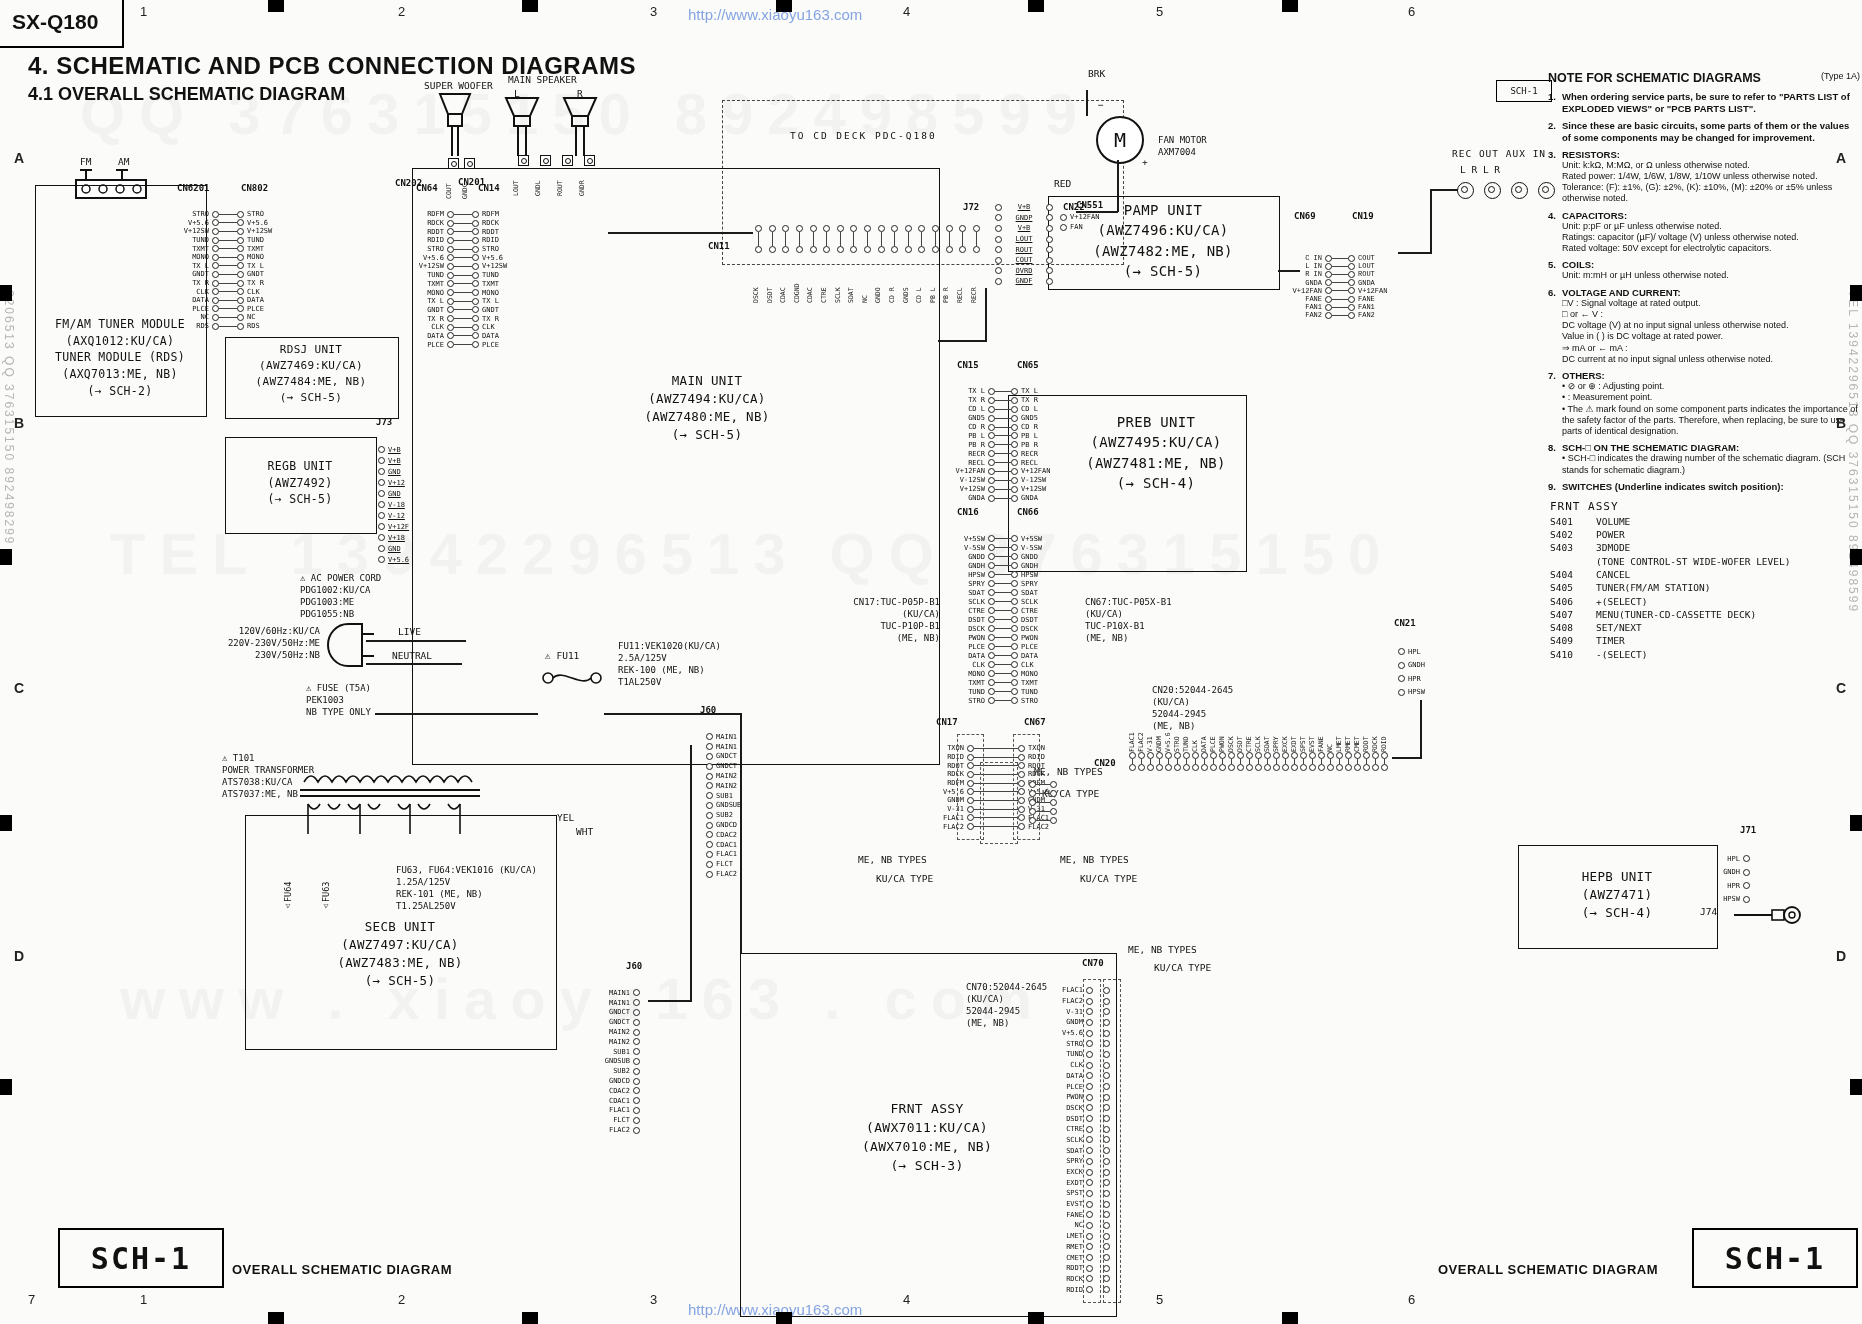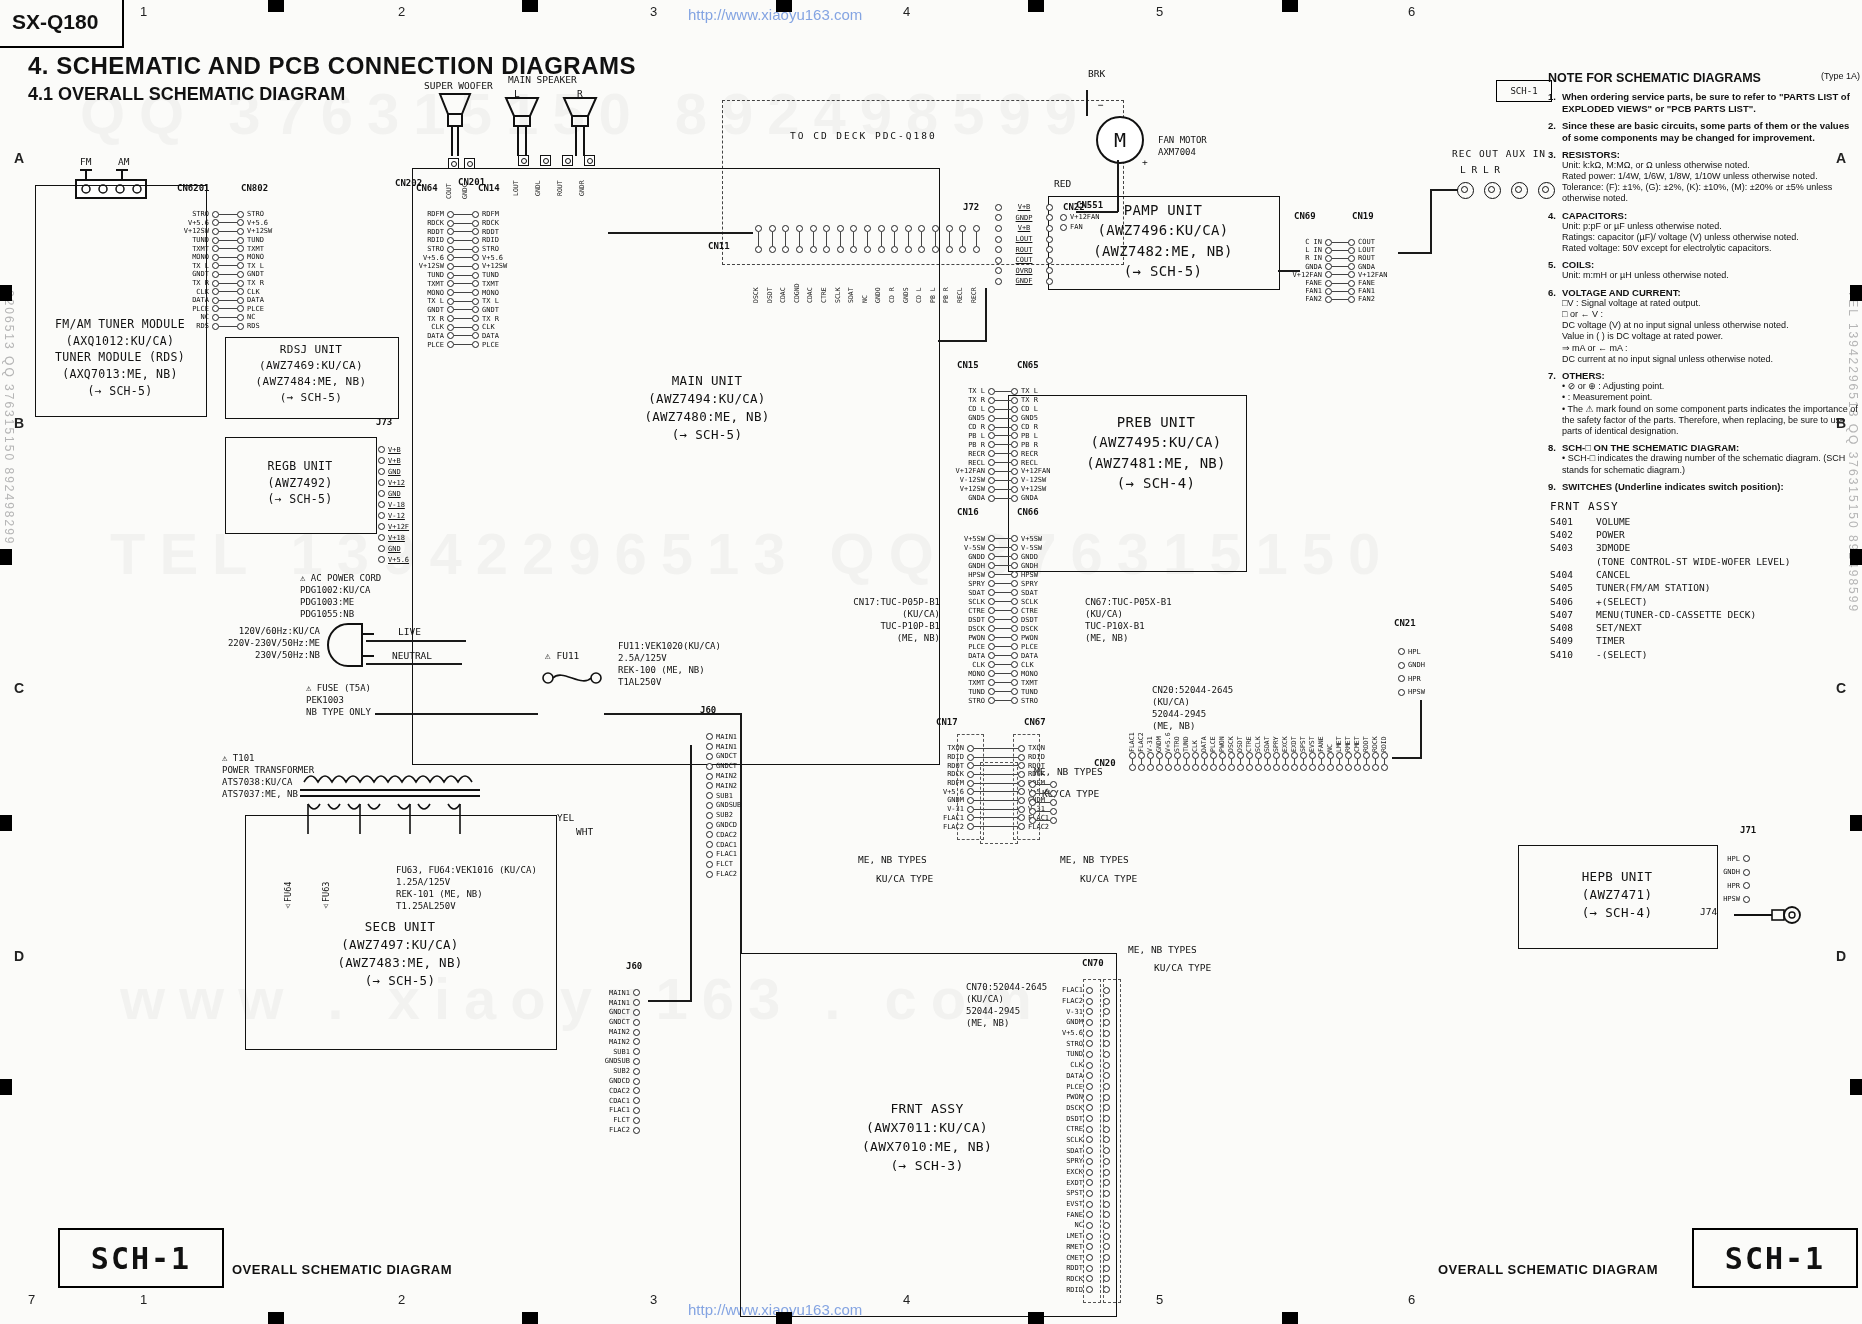--- a/index.html
+++ b/index.html
@@ -136,21 +136,21 @@
     <circle cx="27" cy="21" r="4" fill="none" stroke="#111" stroke-width="1.5"></circle>
     <circle cx="44" cy="21" r="4" fill="none" stroke="#111" stroke-width="1.5"></circle>
     <circle cx="61" cy="21" r="4" fill="none" stroke="#111" stroke-width="1.5"></circle>
   </svg>
 
   <div class="box" style="left:35px;top:185px;width:170px;height:230px;"></div>
   <div class="ublock" style="left:38px;top:316px;width:164px;font-size:11.5px;">FM/AM TUNER MODULE
 (AXQ1012:KU/CA)
 TUNER MODULE (RDS)
 (AXQ7013:ME, NB)
-(→ SCH-5)</div>
+(→ SCH-2)</div>
 
   <div class="box" style="left:225px;top:337px;width:172px;height:80px;"></div>
   <div class="ublock" style="left:228px;top:342px;width:166px;font-size:11px;">RDSJ UNIT
 (AWZ7469:KU/CA)
 (AWZ7484:ME, NB)
 (→ SCH-5)</div>
 
   <div class="box" style="left:225px;top:437px;width:150px;height:95px;"></div>
   <div class="ublock" style="left:228px;top:458px;width:144px;font-size:11.5px;">REGB UNIT
 (AWZ7492)
@@ -884,21 +884,21 @@
         <div class="vc-row">
           <span class="pin"></span>
           <span class="vc-c">GNDF</span>
           <span class="pin"></span>
         </div>
       </div>
     </div>
   <div class="vconn" style="left: 1280px; top: 224px; --pitch: 8.2px; --lw: 42px; --gap: 16px;">
       <span class="vc-hdr" style="left: 14px; top: -13px;">CN69</span>
       <span class="vc-hdr" style="left: 72px; top: -13px;">CN19</span>
-      <div class="vc-body" style="margin-top: 14px;">
+      <div class="vc-body" style="margin-top: 30px; font-family: Liberation Mono, monospace;">
         <div class="vc-row">
           <span class="vc-l">C IN</span>
           <span class="pin"></span>
           <span class="vc-w"></span>
           <span class="pin"></span>
           <span class="vc-r">COUT</span>
         </div>
         <div class="vc-row">
           <span class="vc-l">L IN</span>
           <span class="pin"></span>

